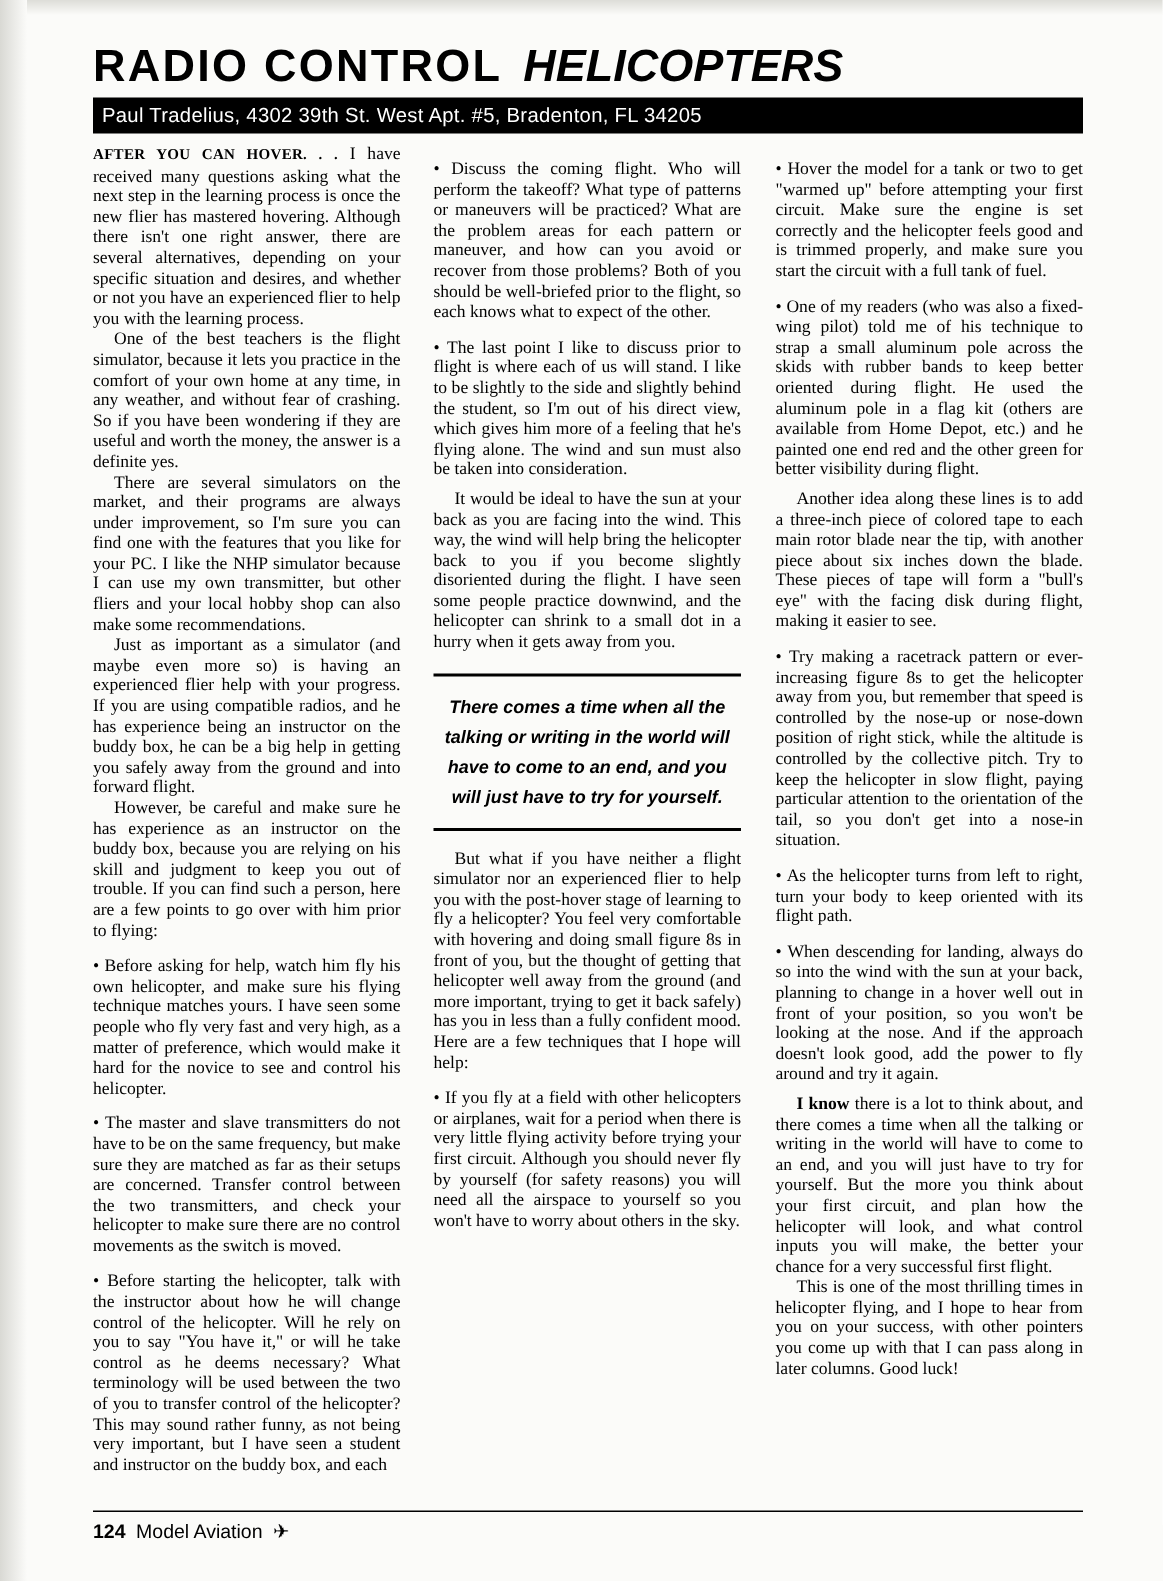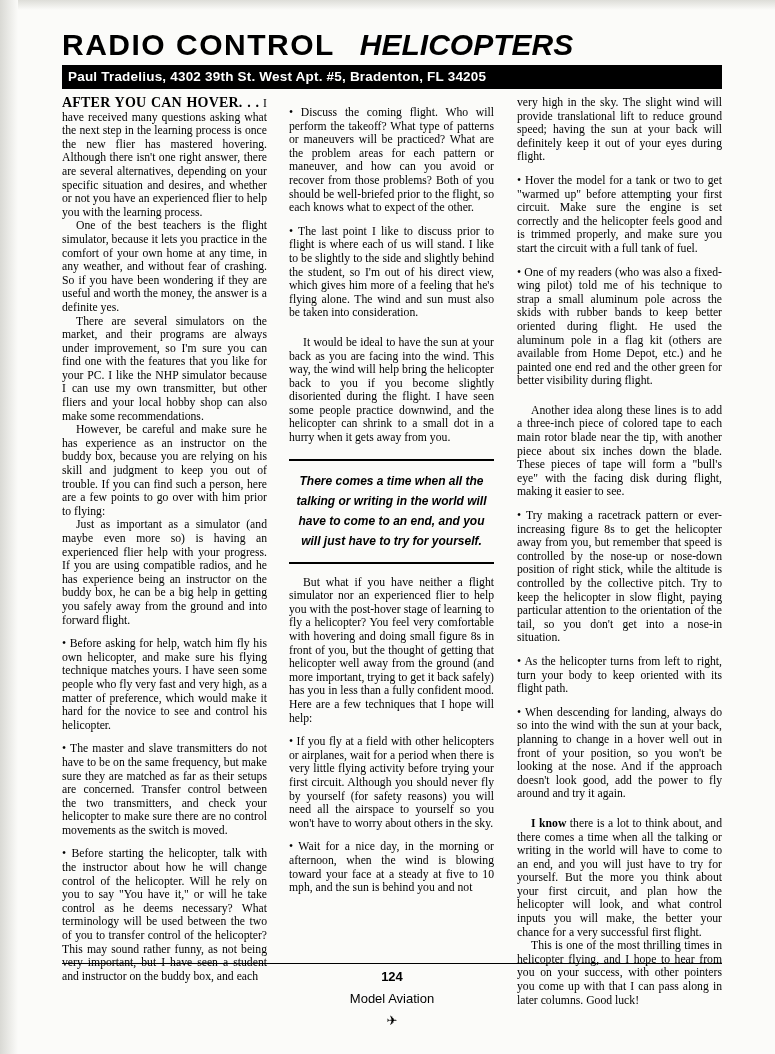--- a/index.html
+++ b/index.html
@@ -36,28 +36,28 @@
     letter-spacing: -0.5px;
     line-height: 34px;
     white-space: nowrap;
   }
   .masthead-title .rc {
     letter-spacing: 1.5px;
   }
   .masthead-title .heli {
     font-style: italic;
     letter-spacing: 0px;
-    margin-left: 25px;
+    margin-left: 14px;
   }
   .byline-bar {
     margin-top: 3px;
     background: #000;
     color: #fff;
     font-family: "Liberation Sans", sans-serif;
-    font-weight: bold;
+    font-weight: normal;
     font-size: 13.5px;
     letter-spacing: 0.2px;
     padding: 3px 0 4px 6px;
     height: 17px;
     line-height: 17px;
     white-space: nowrap;
   }
   
   .columns {
     position: absolute;
@@ -80,25 +80,25 @@
 
   p {
     margin: 0 0 0 0;
     text-indent: 14px;
   }
   p.noindent { text-indent: 0; }
   p.bullet {
     text-indent: 0;
     margin-top: 10px;
   }
-  p.gap { margin-top: 16px; }
+  p.gap { margin-top: 6px; }
   .lead {
     font-family: "Liberation Serif", serif;
     font-weight: bold;
-    font-size: 14px;
+    font-size: 10px;
     letter-spacing: 0.2px;
   }
   b { font-weight: bold; }
 
   
   .pullquote {
     margin: 14px 0 12px 0;
     border-top: 2.5px solid #000;
     border-bottom: 2.5px solid #000;
     padding: 10px 2px 11px 2px;
@@ -117,21 +117,20 @@
     left: 62px;
     bottom: 26px;
     width: 660px;
     border-top: 1.5px solid #000;
     padding-top: 5px;
     font-family: "Liberation Sans", sans-serif;
     font-size: 13px;
     display: flex;
     align-items: center;
     gap: 7px;
-    flex-direction: column;
   }
   .footer .pageno { font-weight: bold; }
   .footer .mag { font-weight: normal; }
   .footer .plane {
     font-size: 13px;
     transform: translateY(0px);
   }
   
   .edge-left {
     position: absolute;
@@ -159,39 +158,37 @@
     </div>
     <div class="byline-bar">Paul Tradelius, 4302 39th St. West Apt. #5, Bradenton, FL 34205</div>
   </div>
 
   <div class="columns">
 
     <div class="col col1">
       <p class="noindent"><span class="lead">AFTER YOU CAN HOVER. . .</span><span> I have received many questions asking what the next step in the learning process is once the new flier has mastered hovering. Although there isn't one right answer, there are several alternatives, depending on your specific situation and desires, and whether or not you have an experienced flier to help you with the learning process.</span></p>
       <p>One of the best teachers is the flight simulator, because it lets you practice in the comfort of your own home at any time, in any weather, and without fear of crashing. So if you have been wondering if they are useful and worth the money, the answer is a definite yes.</p>
       <p>There are several simulators on the market, and their programs are always under improvement, so I'm sure you can find one with the features that you like for your PC. I like the NHP simulator because I can use my own transmitter, but other fliers and your local hobby shop can also make some recommendations.</p>
+      <p>Just as important as a simulator (and maybe even more so) is having an experienced flier help with your progress. If you are using compatible radios, and he has experience being an instructor on the buddy box, he can be a big help in getting you safely away from the ground and into forward flight.</p>
       <p>However, be careful and make sure he has experience as an instructor on the buddy box, because you are relying on his skill and judgment to keep you out of trouble. If you can find such a person, here are a few points to go over with him prior to flying:</p>
-      <p>Just as important as a simulator (and maybe even more so) is having an experienced flier help with your progress. If you are using compatible radios, and he has experience being an instructor on the buddy box, he can be a big help in getting you safely away from the ground and into forward flight.</p>
       <p class="bullet">• Before asking for help, watch him fly his own helicopter, and make sure his flying technique matches yours. I have seen some people who fly very fast and very high, as a matter of preference, which would make it hard for the novice to see and control his helicopter.</p>
       <p class="bullet">• The master and slave transmitters do not have to be on the same frequency, but make sure they are matched as far as their setups are concerned. Transfer control between the two transmitters, and check your helicopter to make sure there are no control movements as the switch is moved.</p>
       <p class="bullet">• Before starting the helicopter, talk with the instructor about how he will change control of the helicopter. Will he rely on you to say "You have it," or will he take control as he deems necessary? What terminology will be used between the two of you to transfer control of the helicopter? This may sound rather funny, as not being very important, but I have seen a student and instructor on the buddy box, and each</p>
     </div>
 
     <div class="col col2">
       <p class="bullet">• Discuss the coming flight. Who will perform the takeoff? What type of patterns or maneuvers will be practiced? What are the problem areas for each pattern or maneuver, and how can you avoid or recover from those problems? Both of you should be well-briefed prior to the flight, so each knows what to expect of the other.</p>
       <p class="bullet">• The last point I like to discuss prior to flight is where each of us will stand. I like to be slightly to the side and slightly behind the student, so I'm out of his direct view, which gives him more of a feeling that he's flying alone. The wind and sun must also be taken into consideration.</p>
       <p class="gap">It would be ideal to have the sun at your back as you are facing into the wind. This way, the wind will help bring the helicopter back to you if you become slightly disoriented during the flight. I have seen some people practice downwind, and the helicopter can shrink to a small dot in a hurry when it gets away from you.</p>
       <div class="pullquote">There comes a time when all the talking or writing in the world will have to come to an end, and you will just have to try for yourself.</div>
       <p>But what if you have neither a flight simulator nor an experienced flier to help you with the post-hover stage of learning to fly a helicopter? You feel very comfortable with hovering and doing small figure 8s in front of you, but the thought of getting that helicopter well away from the ground (and more important, trying to get it back safely) has you in less than a fully confident mood. Here are a few techniques that I hope will help:</p>
       <p class="bullet">• If you fly at a field with other helicopters or airplanes, wait for a period when there is very little flying activity before trying your first circuit. Although you should never fly by yourself (for safety reasons) you will need all the airspace to yourself so you won't have to worry about others in the sky.</p>
-      <p class="bullet">• Wait for a nice day, in the morning or afternoon, when the wind is blowing toward your face at a steady at five to 10 mph, and the sun is behind you and not</p>
     </div>
 
     <div class="col col3">
-      <p class="noindent">very high in the sky. The slight wind will provide translational lift to reduce ground speed; having the sun at your back will definitely keep it out of your eyes during flight.</p>
       <p class="bullet">• Hover the model for a tank or two to get "warmed up" before attempting your first circuit. Make sure the engine is set correctly and the helicopter feels good and is trimmed properly, and make sure you start the circuit with a full tank of fuel.</p>
       <p class="bullet">• One of my readers (who was also a fixed-wing pilot) told me of his technique to strap a small aluminum pole across the skids with rubber bands to keep better oriented during flight. He used the aluminum pole in a flag kit (others are available from Home Depot, etc.) and he painted one end red and the other green for better visibility during flight.</p>
       <p class="gap">Another idea along these lines is to add a three-inch piece of colored tape to each main rotor blade near the tip, with another piece about six inches down the blade. These pieces of tape will form a "bull's eye" with the facing disk during flight, making it easier to see.</p>
       <p class="bullet">• Try making a racetrack pattern or ever-increasing figure 8s to get the helicopter away from you, but remember that speed is controlled by the nose-up or nose-down position of right stick, while the altitude is controlled by the collective pitch. Try to keep the helicopter in slow flight, paying particular attention to the orientation of the tail, so you don't get into a nose-in situation.</p>
       <p class="bullet">• As the helicopter turns from left to right, turn your body to keep oriented with its flight path.</p>
       <p class="bullet">• When descending for landing, always do so into the wind with the sun at your back, planning to change in a hover well out in front of your position, so you won't be looking at the nose. And if the approach doesn't look good, add the power to fly around and try it again.</p>
       <p class="gap"><b>I know</b><span> there is a lot to think about, and there comes a time when all the talking or writing in the world will have to come to an end, and you will just have to try for yourself. But the more you think about your first circuit, and plan how the helicopter will look, and what control inputs you will make, the better your chance for a very successful first flight.</span></p>
       <p>This is one of the most thrilling times in helicopter flying, and I hope to hear from you on your success, with other pointers you come up with that I can pass along in later columns. Good luck!</p>
     </div>
   </div>

